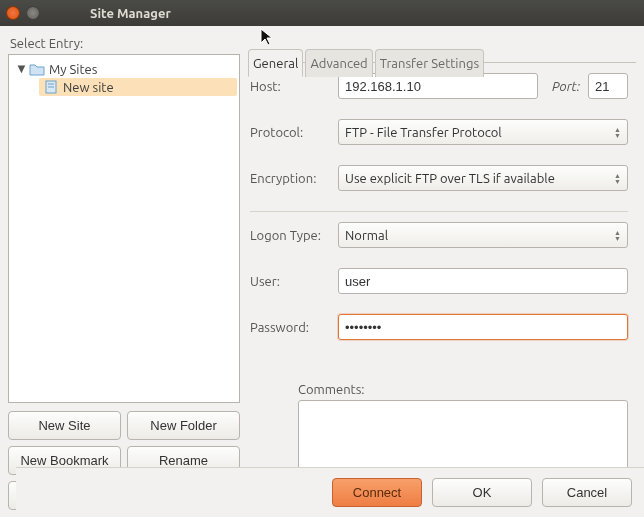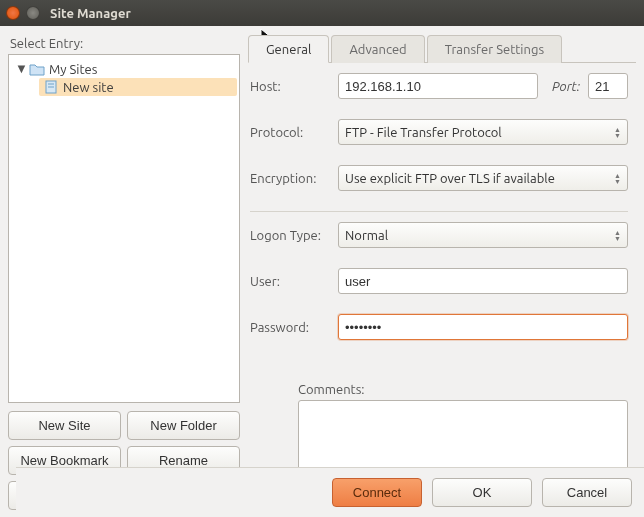--- a/index.html
+++ b/index.html
@@ -12,20 +12,21 @@
       height: 517px;
       overflow: hidden;
     }
     .titlebar {
       background: linear-gradient(#4a4a46, #3c3b37);
       height: 26px;
       display: flex;
       align-items: center;
       padding: 0 6px;
       color: #dfdbd2;
+      gap: 40px;
     }
     .win-btns { display: flex; gap: 6px; margin-right: 10px; }
     .win-btn { width: 14px; height: 14px; border-radius: 50%; border: 1px solid rgba(0,0,0,0.4); }
     .win-close { background: radial-gradient(#f07746,#df5106); }
     .win-min  { background: radial-gradient(#8a8983,#5f5e58); }
     .title { font-weight: bold; font-size: 13px; }
     .content { padding: 6px 8px 8px 8px; }
     .top-row { display: flex; gap: 8px; }
     .left-pane { width: 232px; display: flex; flex-direction: column; }
     .select-label { margin: 4px 0 4px 2px; color: #555; }
@@ -63,30 +64,30 @@
       color: #5a2b0c;
     }
     .right-pane { flex: 1; display: flex; flex-direction: column; }
     .tabs {
       display: flex;
       border-bottom: 1px solid #c8c4bd;
       gap: 0;
       margin-top: 2px;
     }
     .tab {
-      padding: 6px 17px;
+      padding: 6px 4px;
       background: #e7e5e0;
       border: 1px solid #c8c4bd;
       border-bottom: none;
       border-radius: 4px 4px 0 0;
       color: #6a6a6a;
       margin-right: 2px;
       cursor: pointer;
       position: relative;
-      top: 1px;
+      top: 15px;
     }
     .tab.active {
       background: #f2f1f0;
       color: #333;
       border-bottom: 1px solid #f2f1f0;
     }
     .form-area { padding: 10px 8px 0 2px; }
     .row { display: flex; align-items: center; gap: 8px; margin-bottom: 20px; }
     .lbl { width: 80px; color: #555; }
     input.text, .select, textarea {

